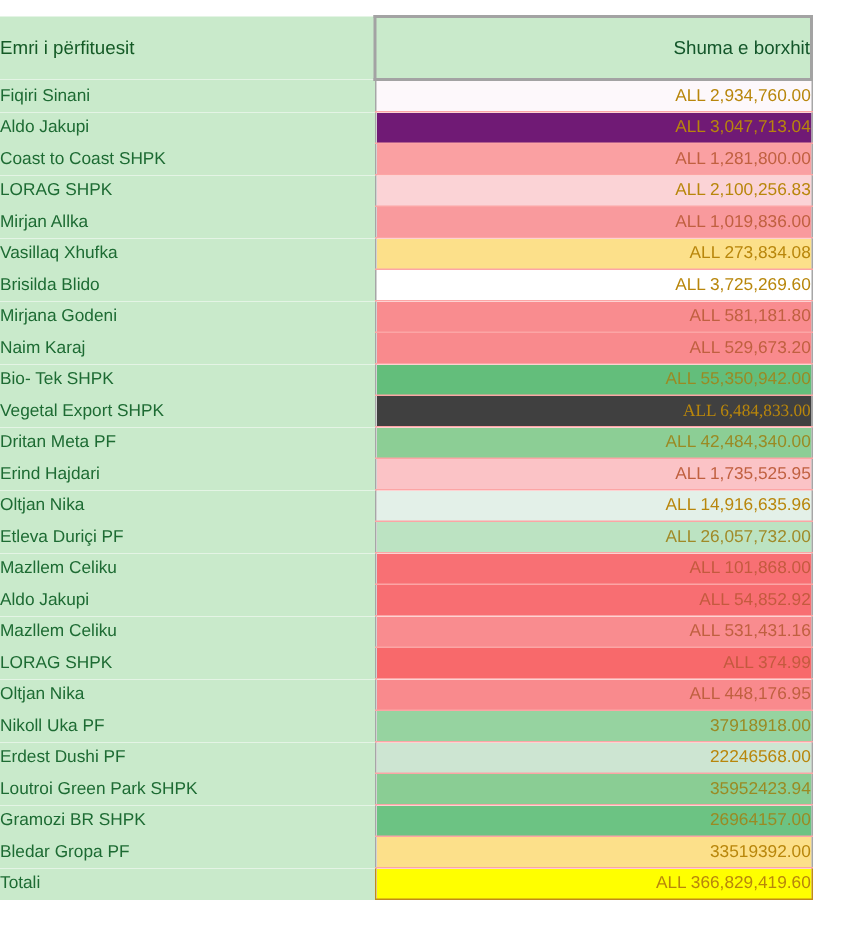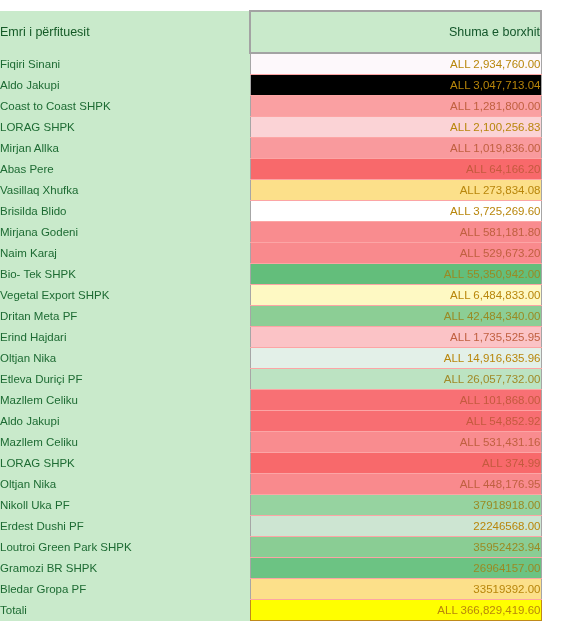--- a/index.html
+++ b/index.html
@@ -125,39 +125,35 @@
         <th class="hdr-value">Shuma e borxhit</th>
       </tr>
     </thead>
     <tbody>
         <tr>
           <td class="r-name">Fiqiri Sinani</td>
           <td class="r-value" style="background: rgb(253, 248, 251); color: rgb(184, 134, 11);">ALL 2,934,760.00</td>
         </tr>
         <tr>
           <td class="r-name">Aldo Jakupi</td>
-          <td class="r-value" style="background: #000000; color: rgb(184, 134, 11);">ALL 3,047,713.04</td>
+          <td class="r-value" style="background: #701a75; color: rgb(184, 134, 11);">ALL 3,047,713.04</td>
         </tr>
         <tr>
           <td class="r-name">Coast to Coast SHPK</td>
           <td class="r-value" style="background: rgb(250, 160, 162); color: rgb(192, 96, 64);">ALL 1,281,800.00</td>
         </tr>
         <tr>
           <td class="r-name">LORAG SHPK</td>
           <td class="r-value" style="background: rgb(251, 211, 214); color: rgb(184, 134, 11);">ALL 2,100,256.83</td>
         </tr>
         <tr>
           <td class="r-name">Mirjan Allka</td>
           <td class="r-value" style="background: rgb(249, 154, 157); color: rgb(192, 96, 64);">ALL 1,019,836.00</td>
         </tr>
         <tr>
-          <td class="r-name">Abas Pere</td>
-          <td class="r-value" style="background: rgb(248, 105, 107); color: rgb(196, 90, 62);">ALL 64,166.20</td>
-        </tr>
-        <tr>
           <td class="r-name">Vasillaq Xhufka</td>
           <td class="r-value" style="background: rgb(252, 224, 138); color: rgb(184, 134, 11);">ALL 273,834.08</td>
         </tr>
         <tr>
           <td class="r-name">Brisilda Blido</td>
           <td class="r-value" style="background: rgb(255, 255, 255); color: rgb(184, 134, 11);">ALL 3,725,269.60</td>
         </tr>
         <tr>
           <td class="r-name">Mirjana Godeni</td>
           <td class="r-value" style="background: rgb(249, 140, 143); color: rgb(192, 96, 64);">ALL 581,181.80</td>
@@ -165,21 +161,21 @@
         <tr>
           <td class="r-name">Naim Karaj</td>
           <td class="r-value" style="background: rgb(249, 138, 141); color: rgb(192, 96, 64);">ALL 529,673.20</td>
         </tr>
         <tr>
           <td class="r-name">Bio- Tek SHPK</td>
           <td class="r-value" style="background: rgb(99, 190, 123); color: rgb(154, 138, 35);">ALL 55,350,942.00</td>
         </tr>
         <tr>
           <td class="r-name">Vegetal Export SHPK</td>
-          <td class="r-value" style="background: #fef9c3; color: rgb(184, 134, 11);">ALL 6,484,833.00</td>
+          <td class="r-value" style="background: #404040; color: rgb(184, 134, 11); font-family: Liberation Serif, serif;">ALL 6,484,833.00</td>
         </tr>
         <tr>
           <td class="r-name">Dritan Meta PF</td>
           <td class="r-value" style="background: rgb(140, 206, 149); color: rgb(154, 138, 35);">ALL 42,484,340.00</td>
         </tr>
         <tr>
           <td class="r-name">Erind Hajdari</td>
           <td class="r-value" style="background: rgb(251, 195, 198); color: rgb(192, 96, 64);">ALL 1,735,525.95</td>
         </tr>
         <tr>

